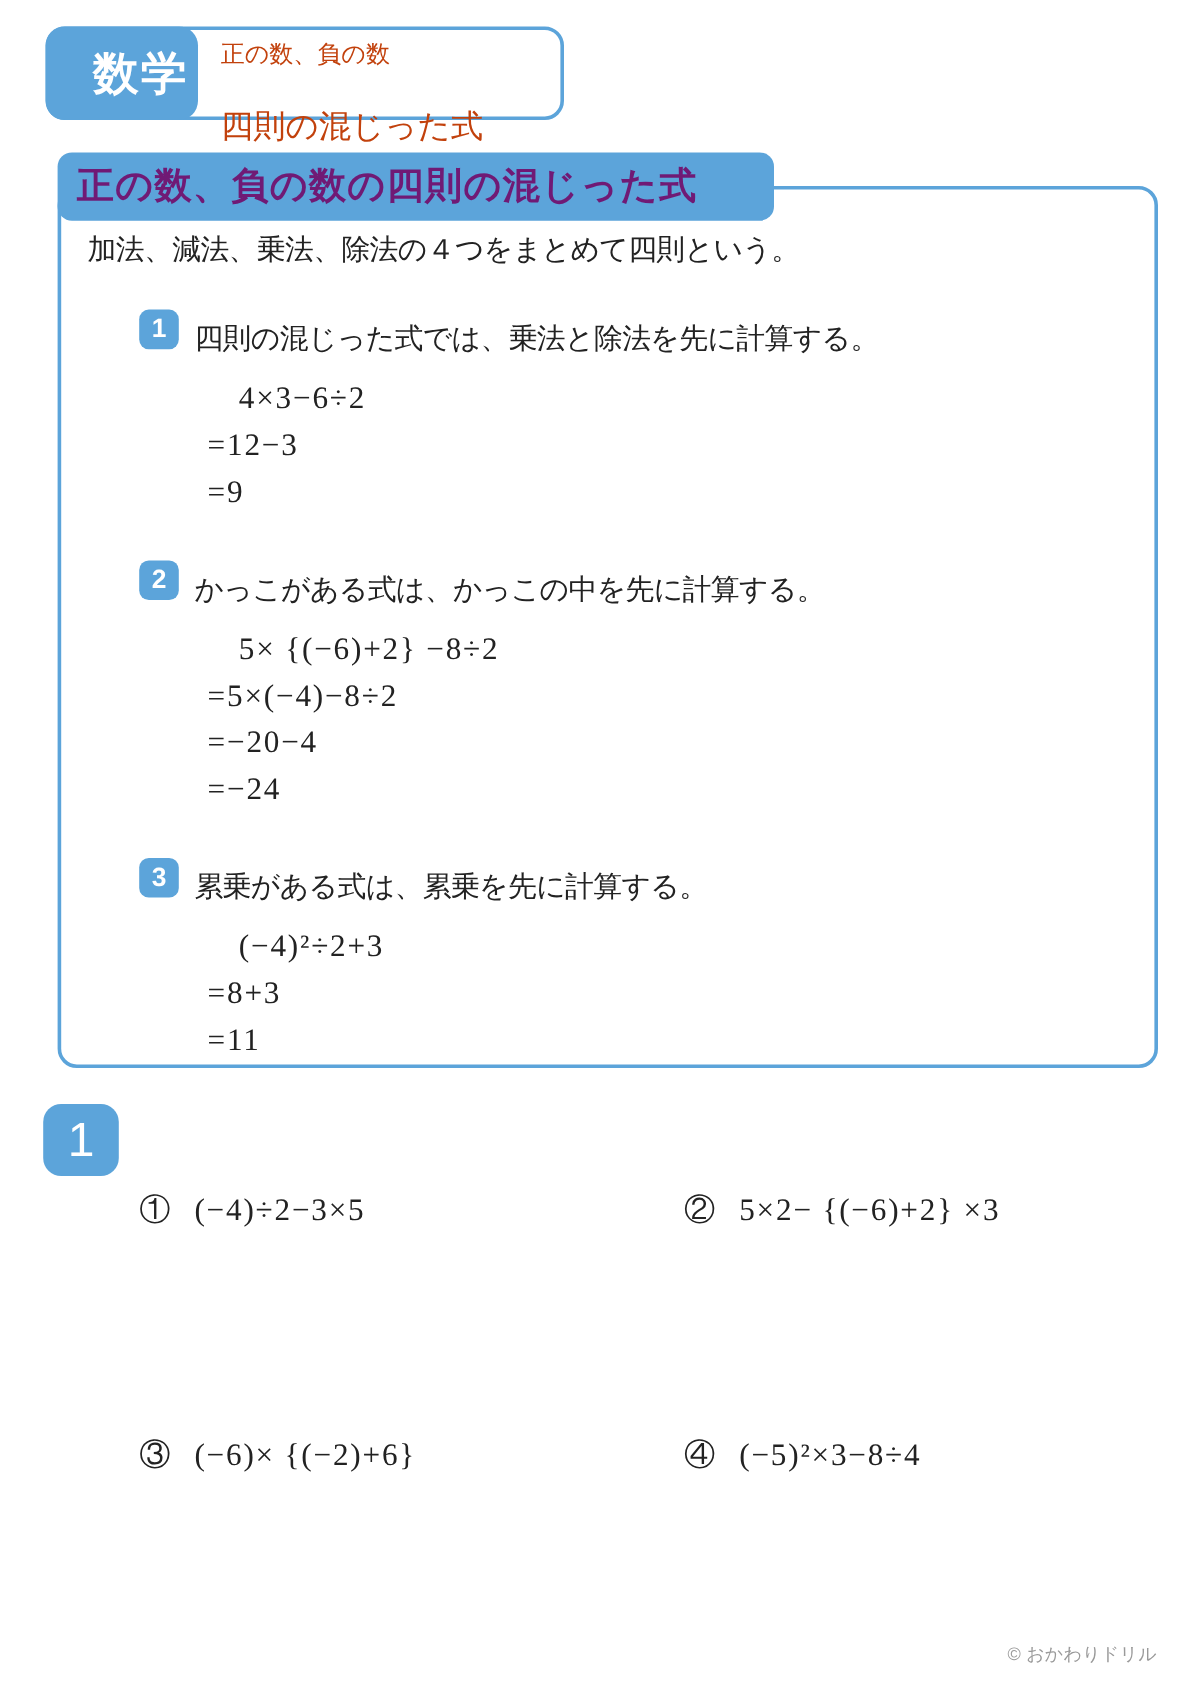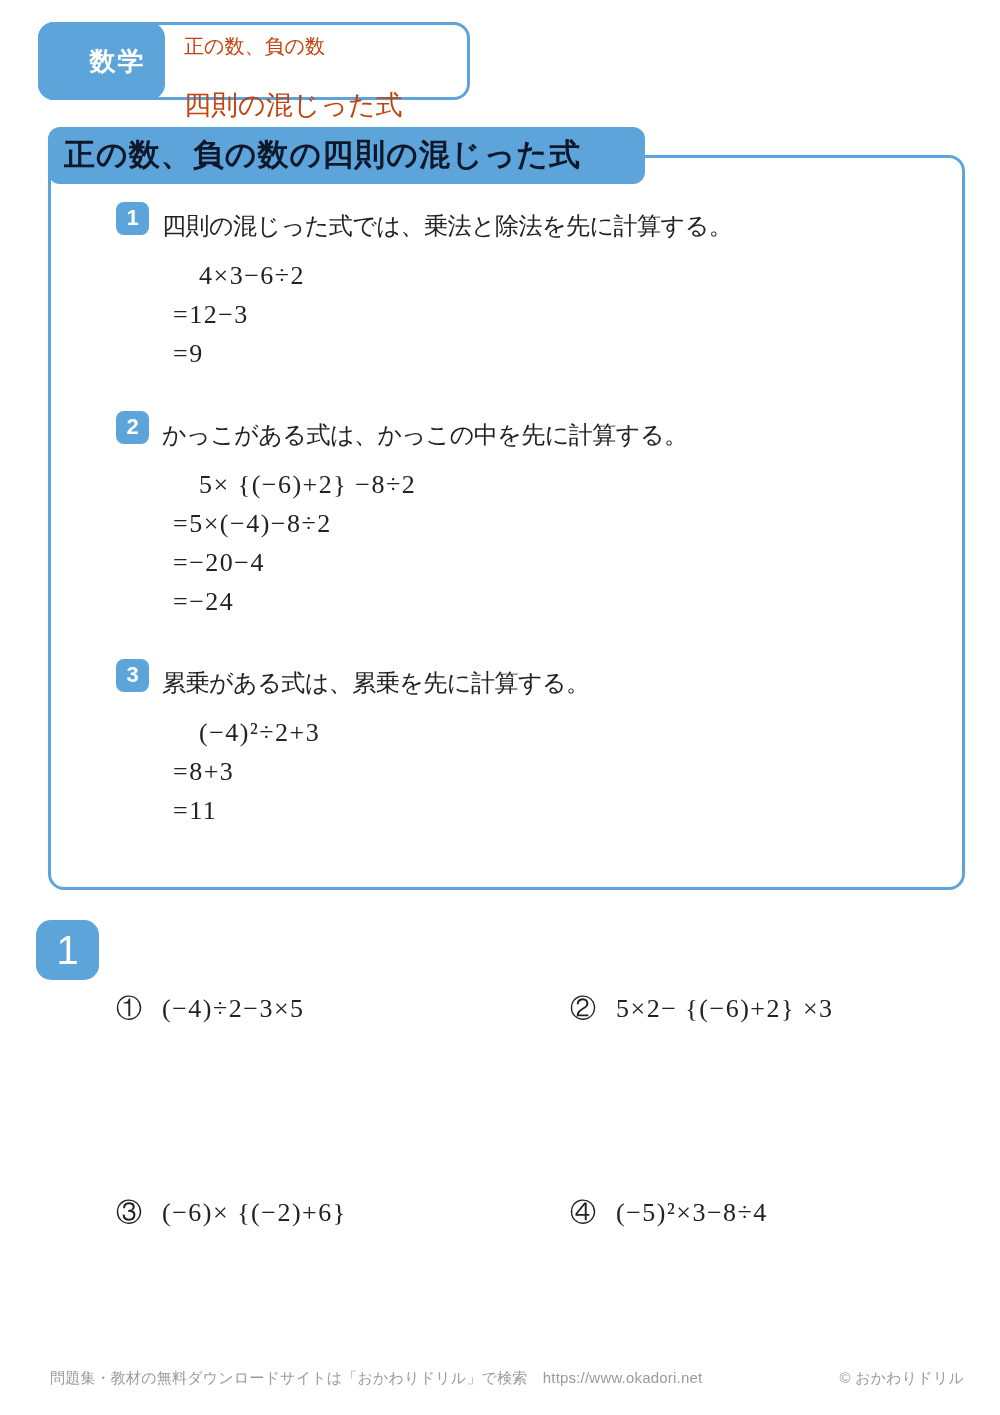--- a/index.html
+++ b/index.html
@@ -13,33 +13,33 @@
   
   .header-unit {
     position: absolute; left: 38px; top: 22px; width: 432px; height: 78px;
     border: 3px solid var(--accent); border-radius: 16px; background: #fff;
   }
   .subject-badge {
     position: absolute; left: -3px; top: -3px; width: 127px; height: 78px;
     background: var(--accent); border-radius: 16px;
     display: flex; align-items: center; justify-content: center;
     color: #fff; font-family: "Liberation Sans", "DejaVu Sans", sans-serif;
-    font-weight: bold; font-size: 26px; letter-spacing: 2px; padding-left: 32px;
+    font-weight: bold; font-size: 38px; letter-spacing: 2px; padding-left: 32px;
   }
   .header-titles {
     position: absolute; left: 143px; top: 7px;
     font-family: "Liberation Sans", "DejaVu Sans", sans-serif; color: #c2410c;
   }
   .header-unit-label { font-size: 20px; line-height: 28px; }
   .header-topic-label { font-size: 27px; line-height: 34px; margin-top: 28px; }
   
   .section-bar {
     position: absolute; left: 48px; top: 127px; width: 597px; height: 57px;
     background: var(--accent); border-radius: 12px; z-index: 2;
-    color: #0f172a; font-family: "Liberation Sans", "DejaVu Sans", sans-serif;
+    color: #701a75; font-family: "Liberation Sans", "DejaVu Sans", sans-serif;
     font-weight: bold; font-size: 31px; line-height: 56px;
     padding-left: 16px; letter-spacing: 1px;
   }
   
   .explain-box {
     position: absolute; left: 48px; top: 155px; width: 917px; height: 735px;
     border: 3px solid var(--accent); border-radius: 16px; background: #fff;
     z-index: 1; padding: 36px 28px 0 22px;
   }
   .intro { margin: 0 0 26px 0; font-size: 24px; line-height: 30px; letter-spacing: -0.5px; }
@@ -92,20 +92,21 @@
     <div class="subject-badge">数学</div>
     <div class="header-titles">
       <div class="header-unit-label">正の数、負の数</div>
       <div class="header-topic-label">四則の混じった式</div>
     </div>
   </div>
 
   <div class="section-bar">正の数、負の数の四則の混じった式</div>
 
   <div class="explain-box">
+    <p class="intro">加法、減法、乗法、除法の４つをまとめて四則という。</p>
 
     <div class="explain-item">
       <div class="item-head">
         <span class="num-badge">1</span>
         <span class="item-text">四則の混じった式では、乗法と除法を先に計算する。</span>
       </div>
       <div class="math-lines">
         <div class="math-line">4×3−6÷2</div>
         <div class="math-line">=12−3</div>
         <div class="math-line">=9</div>
@@ -150,16 +151,15 @@
   </div>
   <div class="problem-item pos-q3">
     <span class="problem-label">③</span>
     <span class="problem-expr">(−6)× {(−2)+6}</span>
   </div>
   <div class="problem-item pos-q4">
     <span class="problem-label">④</span>
     <span class="problem-expr">(−5)²×3−8÷4</span>
   </div>
 
-  <div class="footer-left">問題集・教材の無料ダウンロードサイトは「おかわりドリル」で検索　https://www.okadori.net</div>
   <div class="footer-right">© おかわりドリル</div>
 
 </div>
 
 </body></html>

